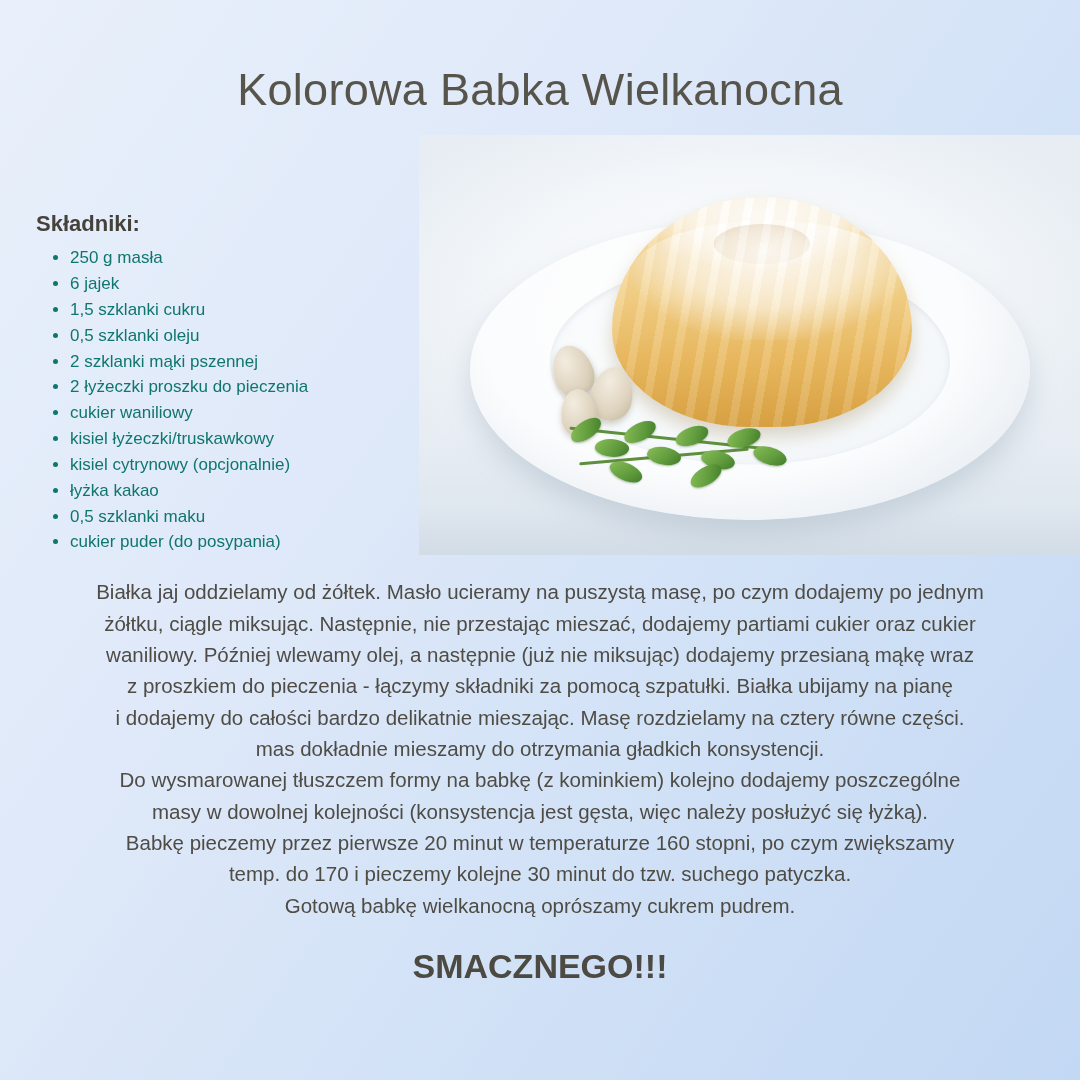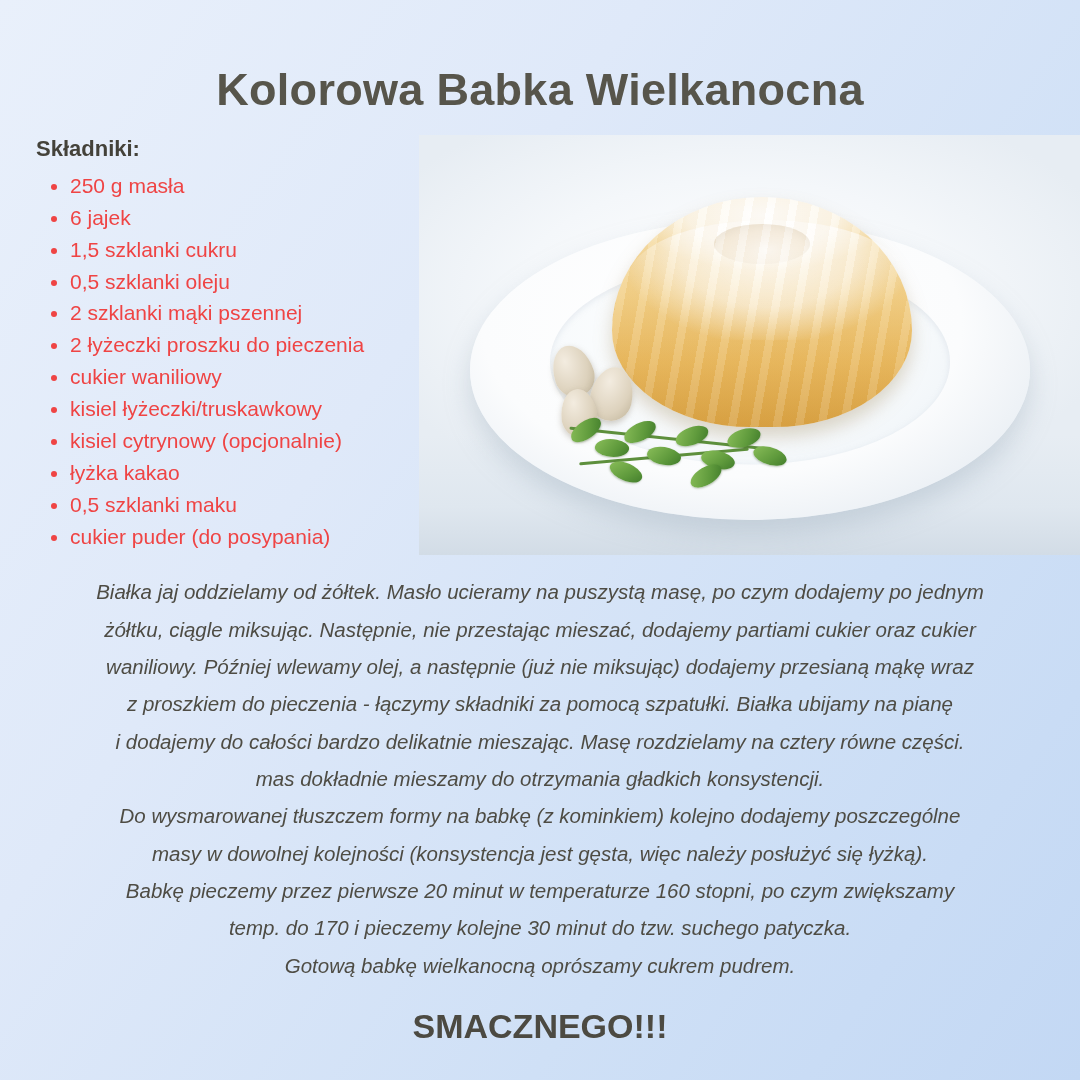--- a/index.html
+++ b/index.html
@@ -20,32 +20,32 @@
     width: 1080px;
     height: 1080px;
     box-sizing: border-box;
     padding: 0;
     position: relative;
   }
 
   .title {
     text-align: center;
     font-size: 45px;
-    font-weight: bold;
+    font-weight: normal;
     color: #57554b;
     letter-spacing: 0.3px;
     margin: 0;
     padding: 66px 0 10px 0;
     line-height: 1.05;
   }
 
   .top-section {
     display: flex;
     flex-direction: row;
-    align-items: center;
+    align-items: flex-end;
     padding: 10px 0 0 0;
     gap: 10px;
   }
 
   .ingredients {
     width: 420px;
     padding-left: 34px;
     box-sizing: border-box;
   }
 
@@ -56,23 +56,23 @@
     margin: 0 0 8px 2px;
   }
 
   .ingredients ul {
     margin: 0;
     padding-left: 36px;
     list-style: disc;
   }
 
   .ingredients li {
-    font-size: 21px;
+    font-size: 17px;
     line-height: 1.52;
-    color: #ef4444;
+    color: #0f766e;
   }
 
   .photo {
     width: 684px;
     height: 420px;
     margin-left: 2px;
     margin-top: 2px;
     position: relative;
     overflow: hidden;
     background: #f2f4f6;
@@ -195,27 +195,26 @@
     background: #5d8f3c;
     border-radius: 2px;
   }
 
   .instructions {
     padding: 22px 40px 0 40px;
     text-align: center;
     font-size: 20.5px;
     line-height: 1.48;
     color: #4e4c44;
-    font-style: italic;
   }
   .instructions p {
     margin: 0 0 0 0;
   }
   .instructions p + p {
-    margin-top: 7px;
+    margin-top: 1px;
   }
 
   .smacznego {
     text-align: center;
     font-size: 34px;
     font-weight: bold;
     color: #4c4a42;
     margin-top: 26px;
   }
 </style>

